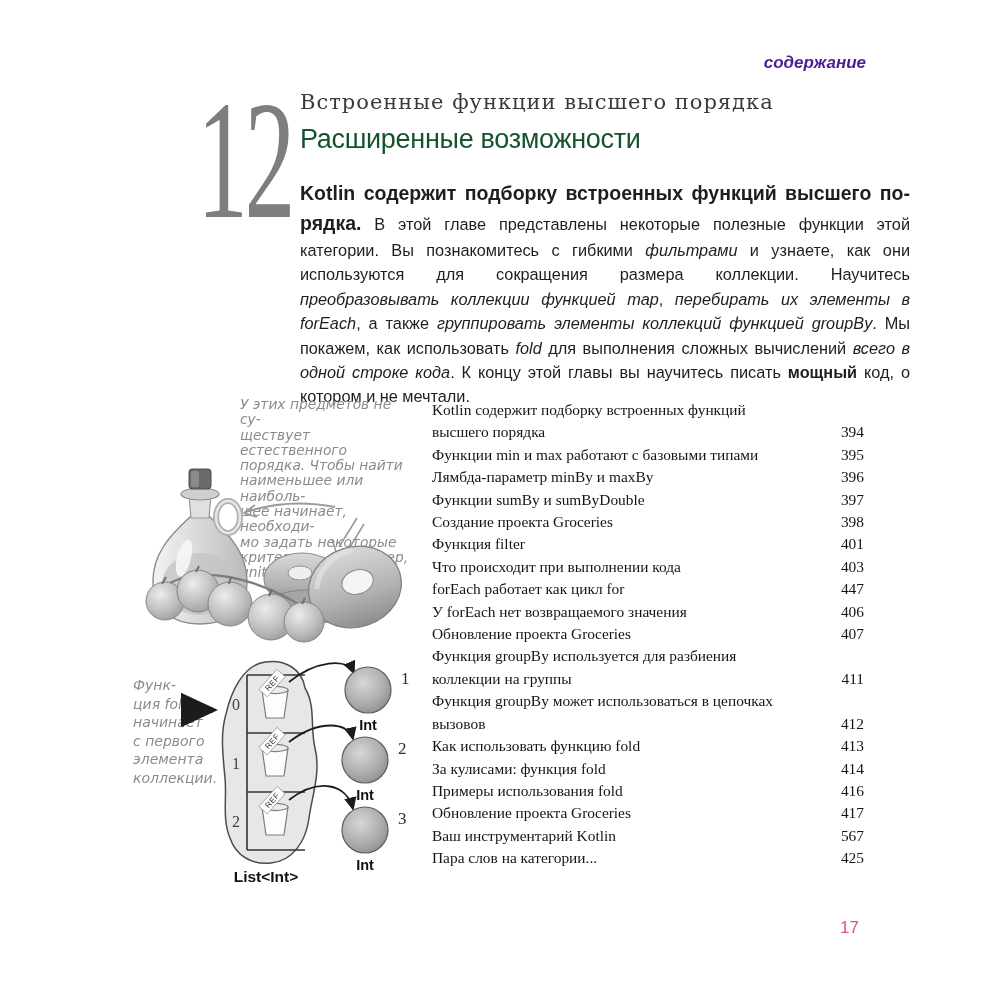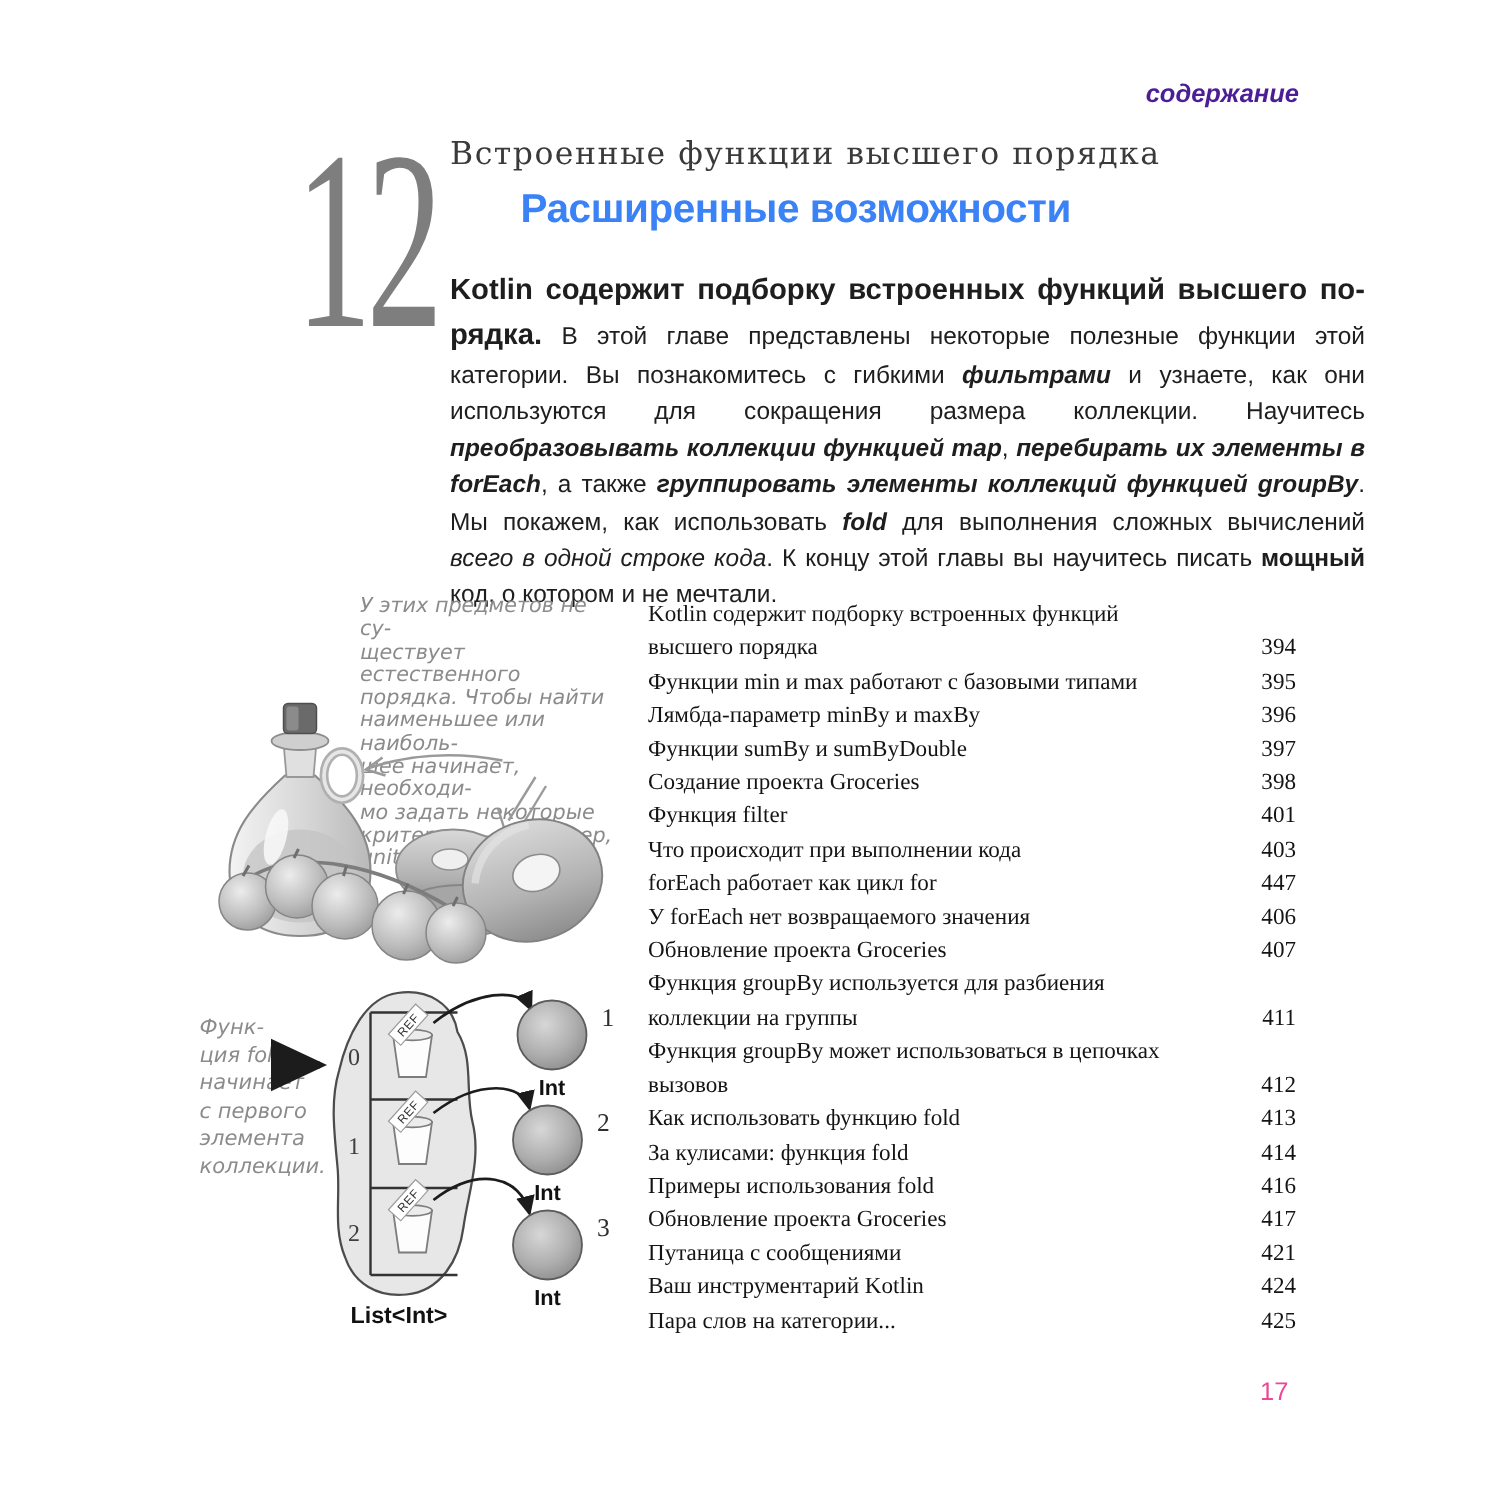--- a/index.html
+++ b/index.html
@@ -18,31 +18,31 @@
     font-size:170px; line-height:0.88; color:#7e7e7e;
     transform:scaleX(0.6); transform-origin:0 0; letter-spacing:-6px;
   }
 
   .chap-kicker {
     left:300px; top:90px; font-family:"DejaVu Serif", serif; font-size:21px;
     color:#3a3a3a; letter-spacing:1px;
   }
 
   .chap-title {
-    left:300px; top:124px; font-size:27px; font-weight:bold; color:#3b82f6; letter-spacing:-0.3px;margin-left:47px;
+    left:300px; top:124px; font-size:27px; font-weight:normal; color:#14532d; letter-spacing:-0.3px;
   }
 
   .intro {
     left:300px; top:163px; width:610px; font-size:16.3px; line-height:1.5;
     text-align:justify; color:#1e1e1e;
   }
   .seg-lead { font-weight:bold; font-size:19.5px; }
   .seg-n { }
   .seg-b  { font-weight:bold; }
-  .seg-bi { font-weight:bold; font-style:italic; }
+  .seg-bi { font-weight:normal; font-style:italic; }
   .seg-i  { font-style:italic; }
 
   .hand-note {
     font-family:"DejaVu Sans", sans-serif; font-style:italic; color:#8b8b8b;
     white-space:pre-line;
   }
   .note-items   { left:240px; top:397px; font-size:13.8px; line-height:15.3px; width:170px; }
   .note-fold    { left:133px; top:676px; font-size:14px;  line-height:18.6px; width:100px; }
 
   .toc {
@@ -296,26 +296,22 @@
     </div>
     <div class="toc-row">
       <span class="toc-title">Примеры использования fold</span>
       <span class="toc-page">416</span>
     </div>
     <div class="toc-row">
       <span class="toc-title">Обновление проекта Groceries</span>
       <span class="toc-page">417</span>
     </div>
     <div class="toc-row">
-      <span class="toc-title">Путаница с сообщениями</span>
-      <span class="toc-page">421</span>
-    </div>
-    <div class="toc-row">
       <span class="toc-title">Ваш инструментарий Kotlin</span>
-      <span class="toc-page">424</span>
+      <span class="toc-page">567</span>
     </div>
     <div class="toc-row">
       <span class="toc-title">Пара слов на категории...</span>
       <span class="toc-page">425</span>
     </div>
   </div>
 
 <div class="abs page-footer">17</div>
 
 </body></html>

